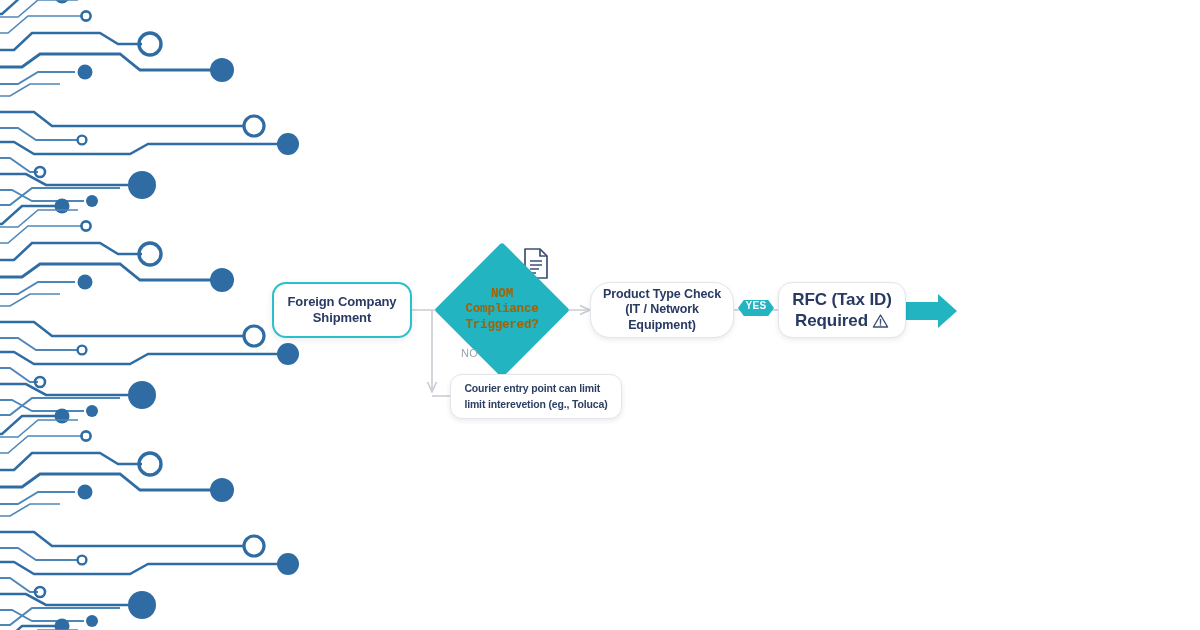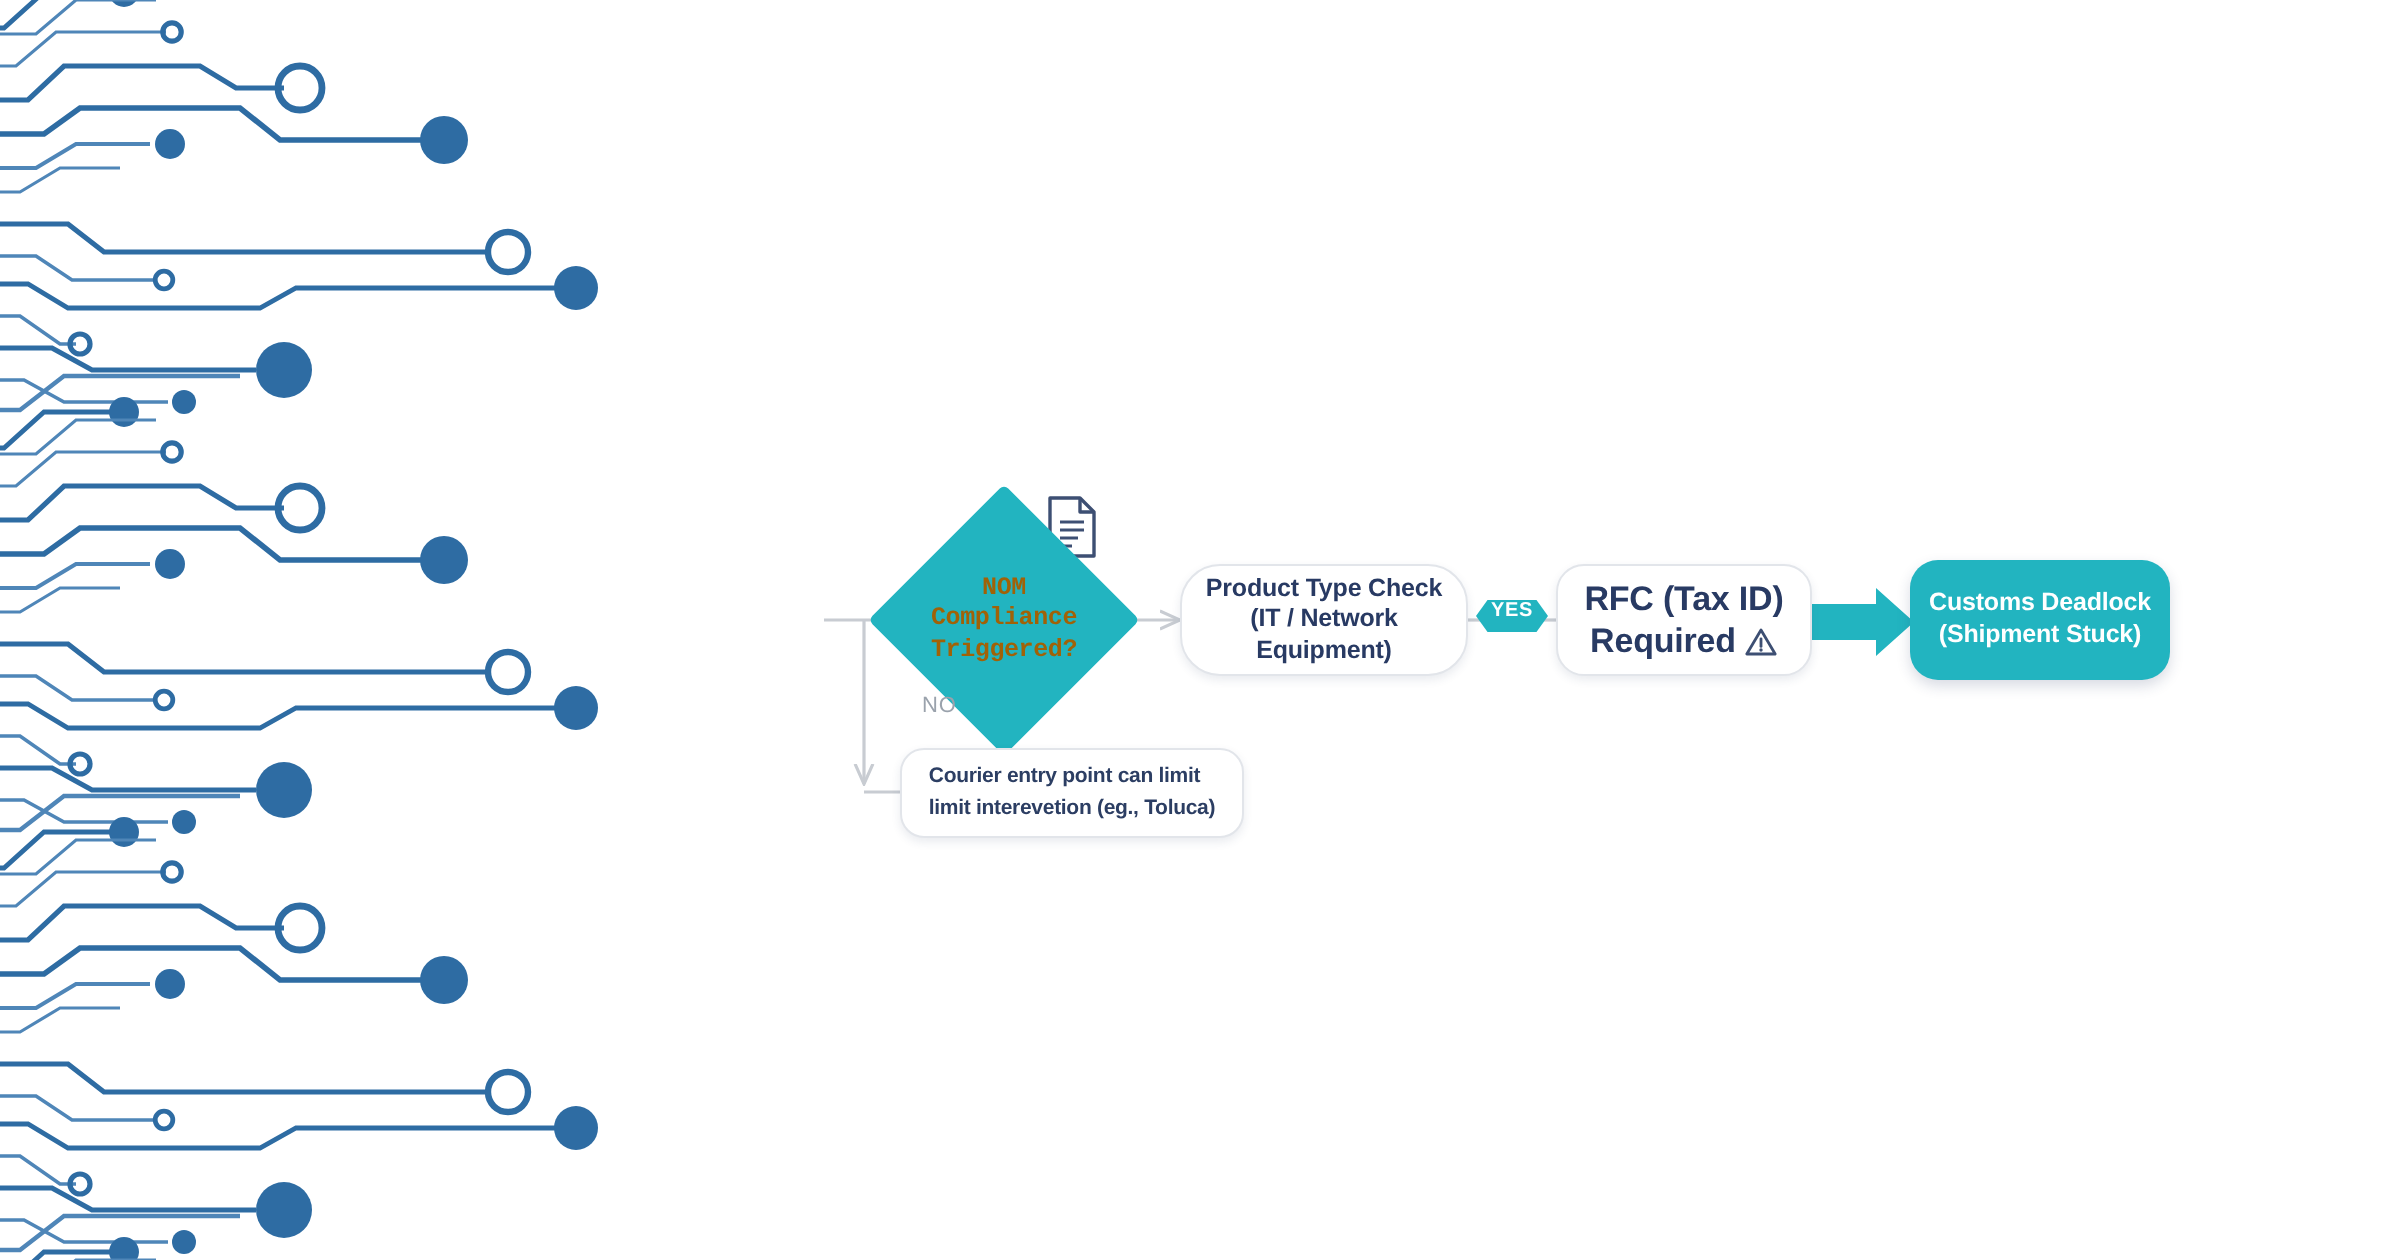--- a/index.html
+++ b/index.html
@@ -214,20 +214,26 @@
 
   <svg id="doc-icon" style="left:521px; top:247px;" width="30" height="34" viewBox="0 0 30 34">
     <path d="M4 2 L19 2 L26 9 L26 31 L4 31 Z" fill="#ffffff" stroke="#3d4f73" stroke-width="1.7" stroke-linejoin="round"></path>
     <path d="M19 2 L19 9 L26 9" fill="none" stroke="#3d4f73" stroke-width="1.7" stroke-linejoin="round"></path>
     <line x1="9" y1="14" x2="21" y2="14" stroke="#3d4f73" stroke-width="1.5"></line>
     <line x1="9" y1="18" x2="21" y2="18" stroke="#3d4f73" stroke-width="1.5"></line>
     <line x1="9" y1="22" x2="18" y2="22" stroke="#3d4f73" stroke-width="1.5"></line>
     <line x1="9" y1="26" x2="15" y2="26" stroke="#3d4f73" stroke-width="1.5"></line>
   </svg>
 
+  <div class="node node-start" id="start-node" style="left:272px; top:282px; width:140px; height:56px; font-size:13px;">
+    <div>
+      <span class="node-text">Foreign Company</span>
+      <span class="node-text">Shipment</span>
+    </div>
+  </div>
 
   <div id="decision-node" style="left:454px; top:262px;"></div>
   <div id="decision-label" style="left:437px; top:287px;">
     <span class="node-text">NOM</span>
     <span class="node-text">Compliance</span>
     <span class="node-text">Triggered?</span>
   </div>
 
   <div id="no-label" style="left:461px; top:347px;">NO</div>
 
@@ -248,26 +254,20 @@
       <span class="node-text">
         <span>Required</span><svg id="warn-icon" width="17" height="16" viewBox="0 0 17 16">
           <path d="M8.5 2 L15.6 14 L1.4 14 Z" fill="#ffffff" stroke="#3d4f73" stroke-width="1.4" stroke-linejoin="round"></path>
           <line x1="8.5" y1="6.4" x2="8.5" y2="10.2" stroke="#3d4f73" stroke-width="1.4" stroke-linecap="round"></line>
           <circle cx="8.5" cy="12" r="0.85" fill="#3d4f73"></circle>
         </svg>
       </span>
     </div>
   </div>
 
-  <div class="node node-end" id="end-node" style="left:955px; top:280px; width:130px; height:60px; font-size:12.5px;">
-    <div>
-      <span class="node-text">Customs Deadlock</span>
-      <span class="node-text">(Shipment Stuck)</span>
-    </div>
-  </div>
 
   <div id="note-box" style="left:450px; top:374px; width:172px; height:45px;">
     <div>
       <span class="node-text">Courier entry point can limit</span>
       <span class="node-text">limit interevetion (eg., Toluca)</span>
     </div>
   </div>
 
 </div>
 

